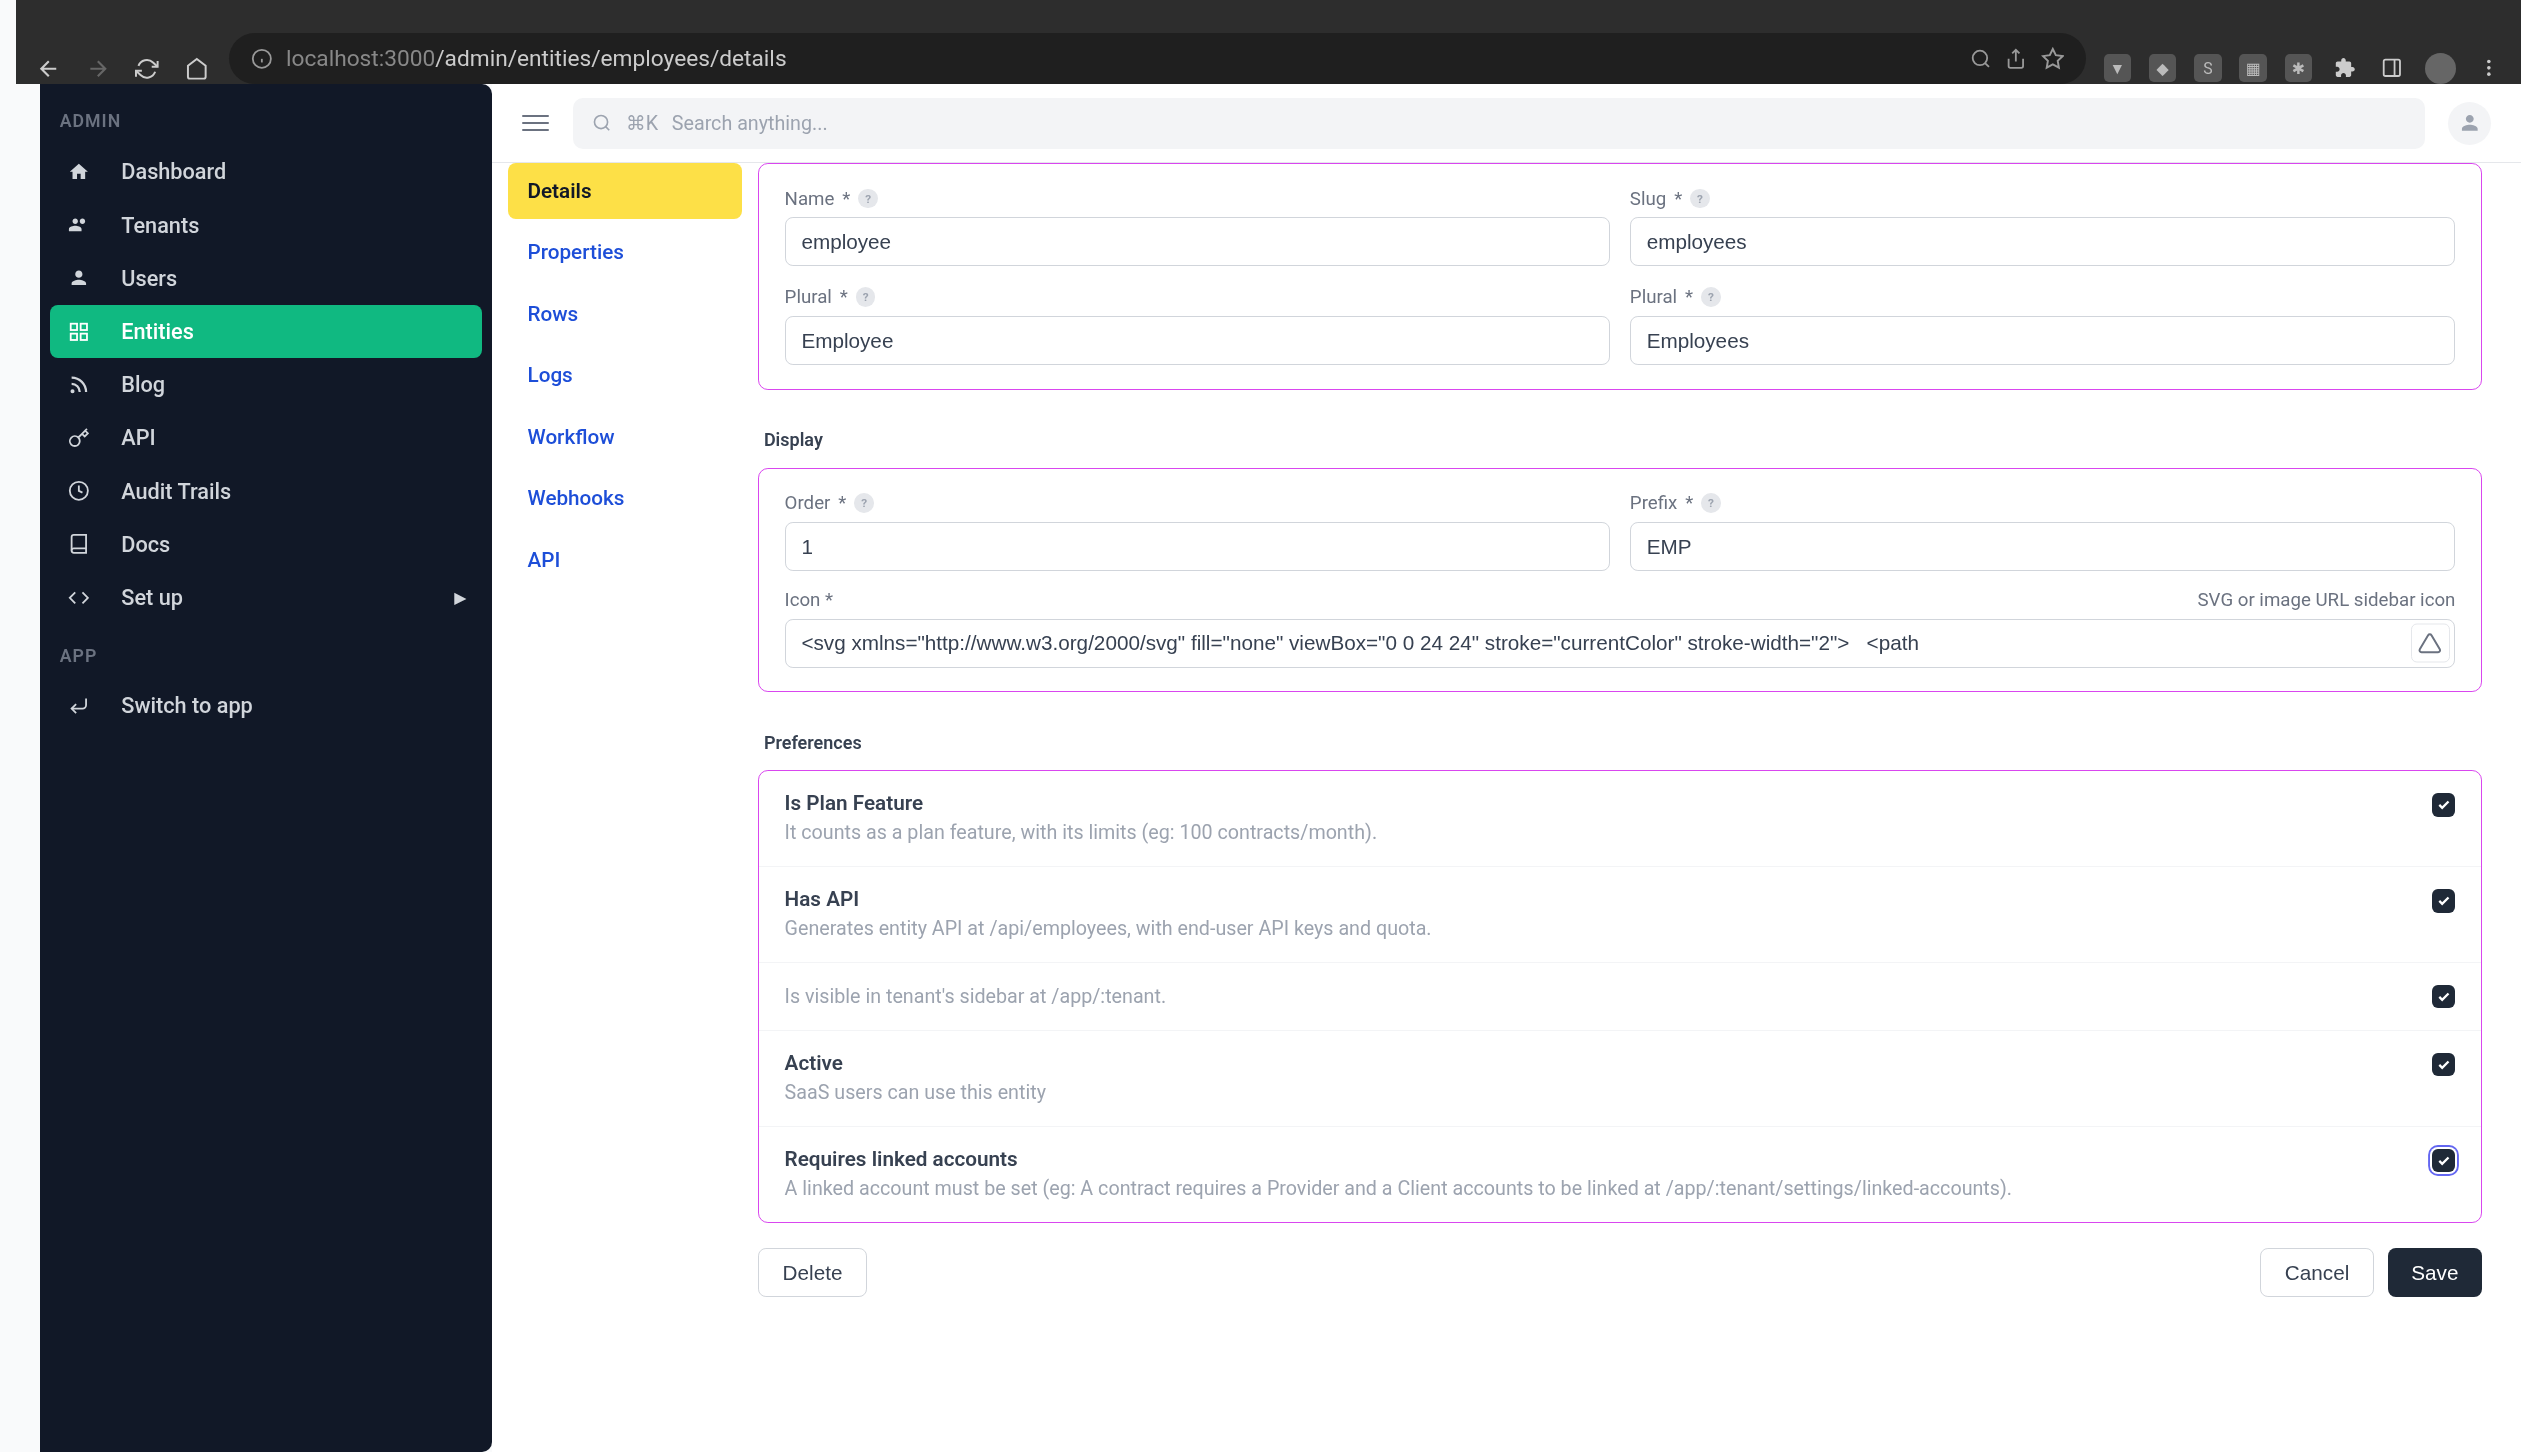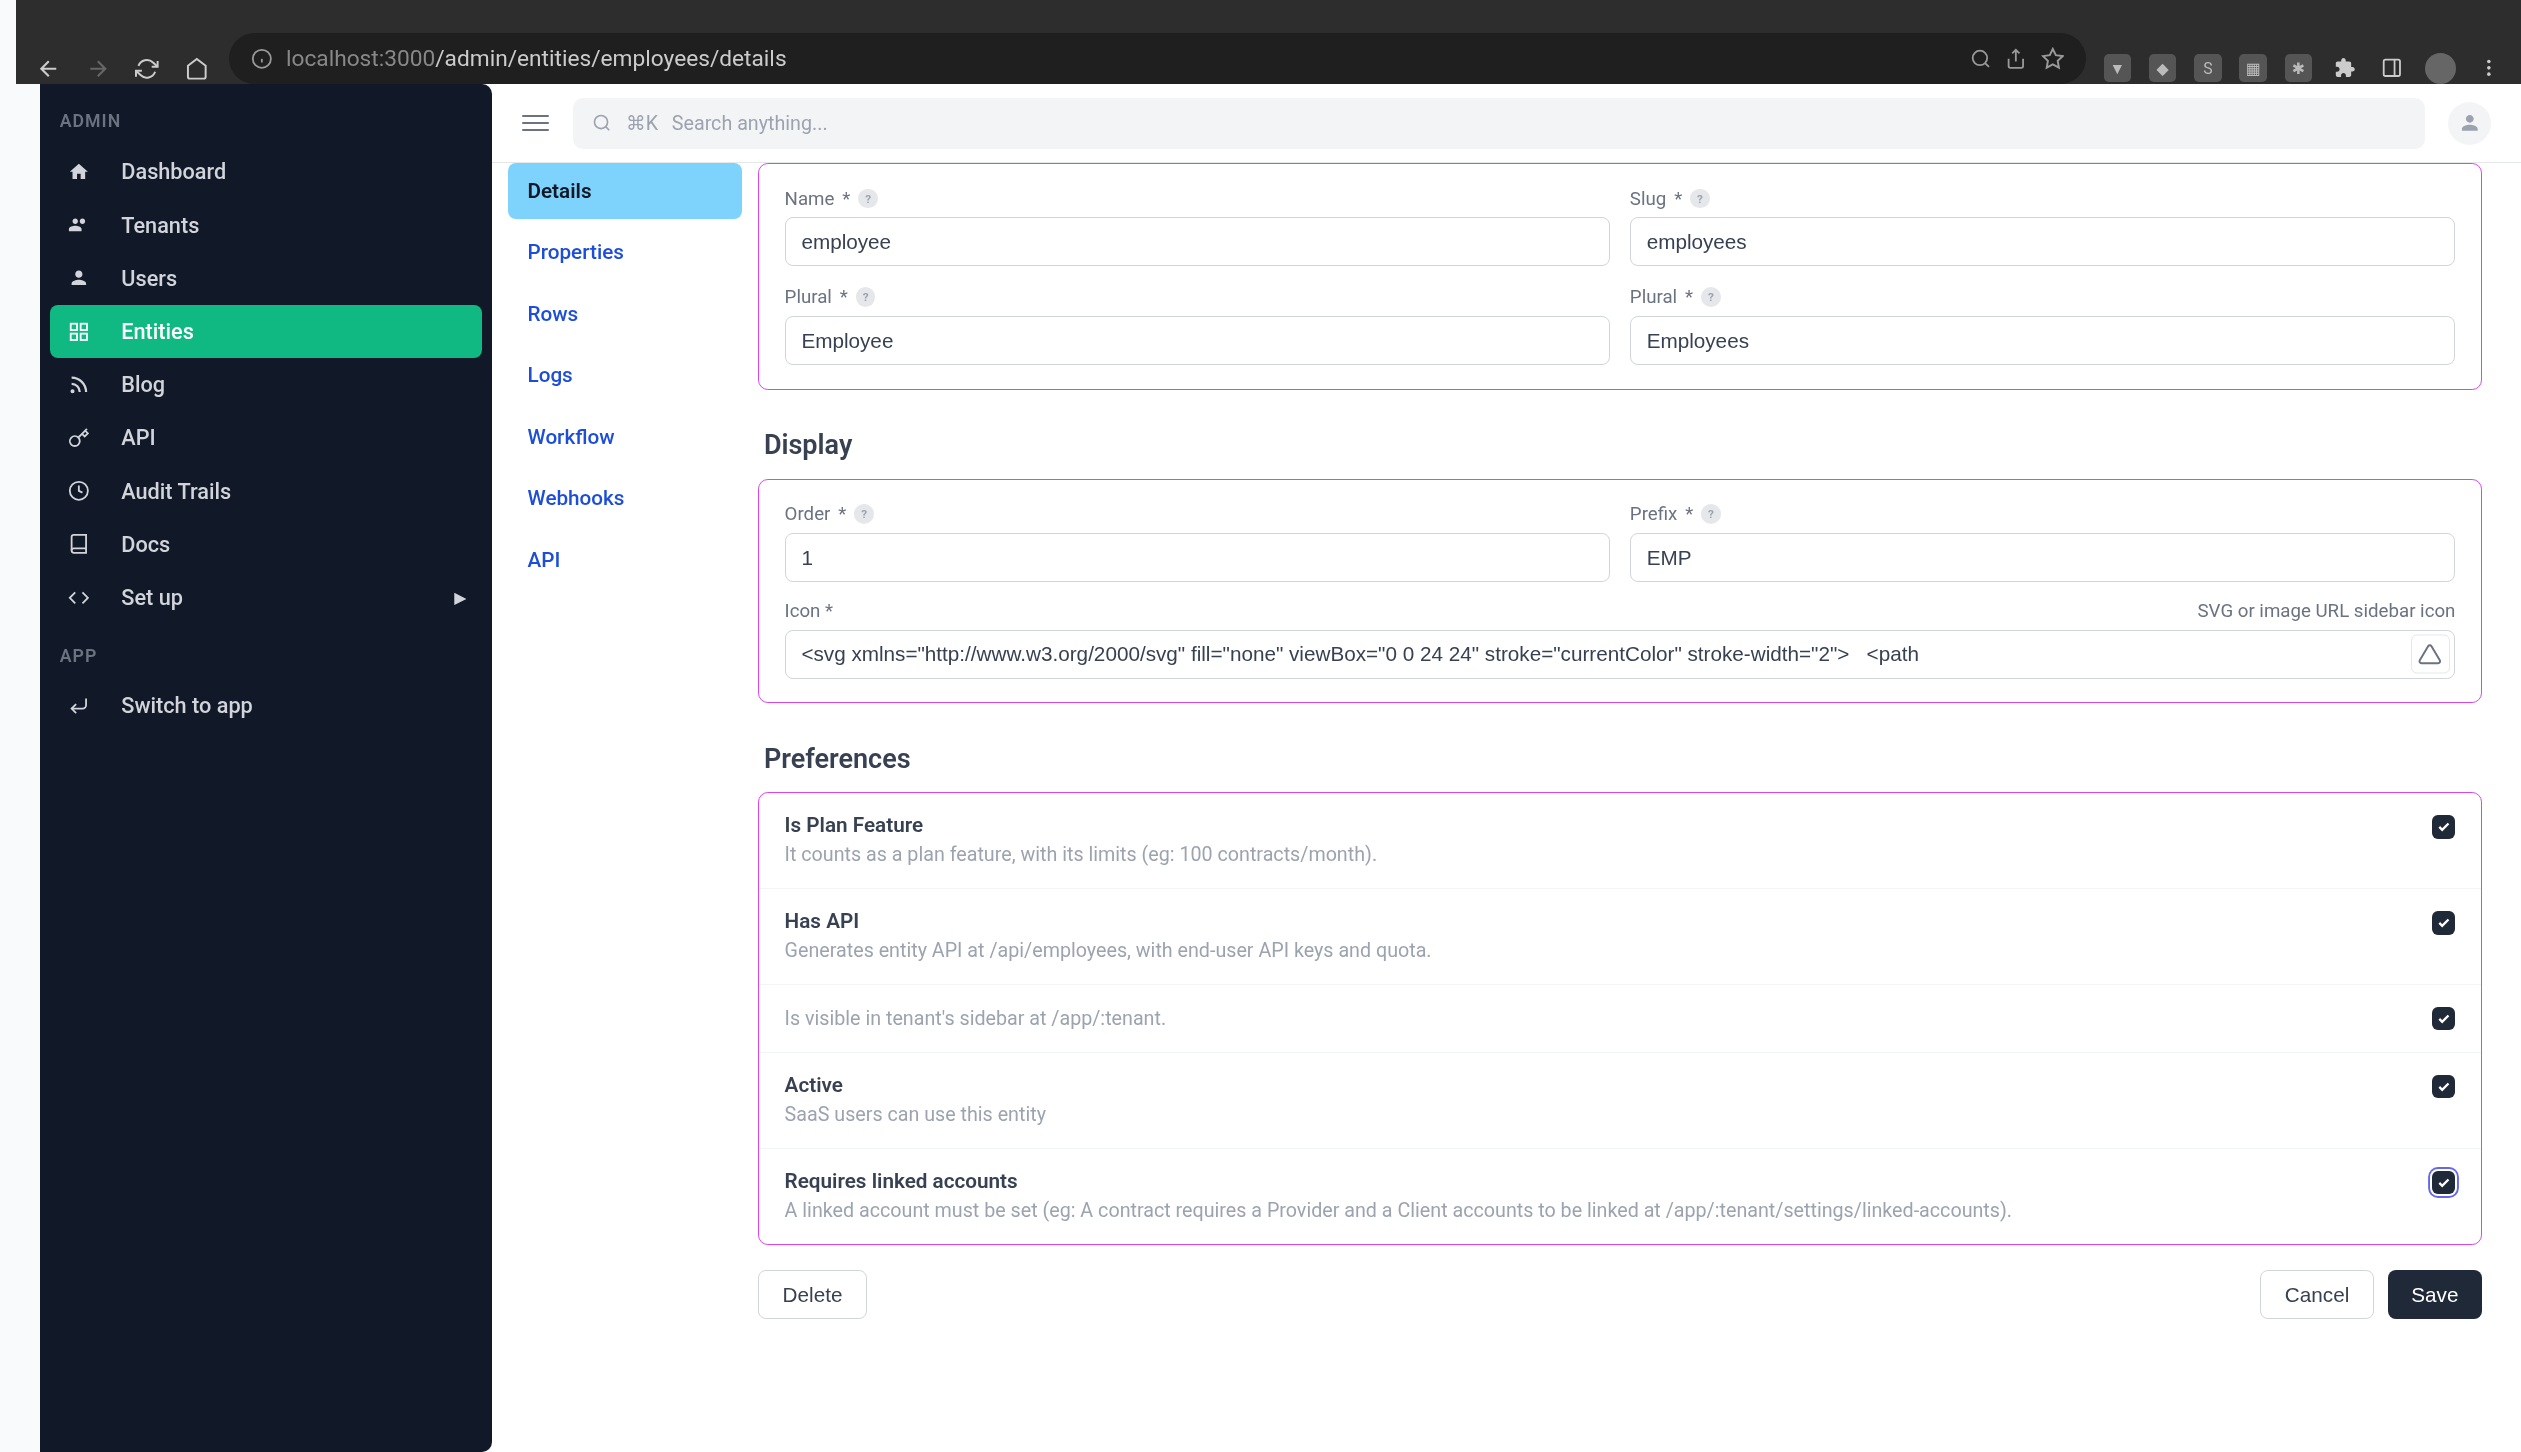--- a/index.html
+++ b/index.html
@@ -32,26 +32,26 @@
 .hamburger { width: 27.6px; height: 27.6px; display: flex; flex-direction: column; justify-content: center; gap: 4.9px; cursor: pointer; }
 .hamburger span { height: 2px; background: #6b7280; border-radius: 1px; }
 .search-box { flex: 1; background: #f3f4f6; border-radius: 9.9px; height: 51px; display: flex; align-items: center; padding: 0 19.7px; gap: 13.8px; color: #9ca3af; font-size: 19.7px; }
 .search-placeholder { color: #9ca3af; }
 .user-avatar-btn { width: 43px; height: 43px; border-radius: 50%; background: #f3f4f6; display: flex; align-items: center; justify-content: center; color: #9ca3af; cursor: pointer; }
 
 
 .content-row { flex: 1; display: flex; overflow: hidden; }
 .subnav { width: 266px; padding: 0 15.8px; border-right: none; }
 .subnav-item { padding: 15.8px 19.7px; border-radius: 7.9px; font-size: 20.7px; font-weight: 500; color: #1d4ed8; cursor: pointer; margin-bottom: 5.9px; }
-.subnav-item.active { background: #7dd3fc; color: #111827; font-weight: 600; }
+.subnav-item.active { background: #fde047; color: #111827; font-weight: 600; }
 
 .form-area { flex: 1; overflow-y: auto; padding: 0 39px 39px 0; }
 .panel { background: #fff; border: 1px solid #d946ef; border-radius: 9.9px; padding: 0; margin-bottom: 25.6px; }
 .panel-inner { padding: 23.6px 25.6px; }
-.section-title { font-size: 27px; font-weight: 600; color: #374151; padding: 13.8px 5.9px 17.7px 5.9px; }
+.section-title { font-size: 18px; font-weight: 600; color: #374151; padding: 13.8px 5.9px 17.7px 5.9px; }
 
 .grid2 { display: grid; grid-template-columns: 1fr 1fr; gap: 19.7px 19.7px; }
 .field label { display: flex; align-items: center; gap: 7.9px; font-size: 18.7px; color: #6b7280; margin-bottom: 7.9px; }
 .req { color: #6b7280; }
 .hint-icon { width: 19.7px; height: 19.7px; border-radius: 50%; background: #e5e7eb; color: #9ca3af; font-size: 11.8px; display: inline-flex; align-items: center; justify-content: center; font-weight: 700; }
 input.text { width: 100%; height: 49px; border: 1px solid #d1d5db; border-radius: 7.9px; padding: 0 15.8px; font-size: 20.7px; color: #374151; background: #fff; }
 .icon-row { display: flex; justify-content: space-between; align-items: center; font-size: 18.7px; color: #6b7280; margin-bottom: 7.9px; }
 .icon-input-wrap { position: relative; }
 .icon-suffix { position: absolute; right: 5.9px; top: 50%; transform: translateY(-50%); width: 39px; height: 39px; border: 1px solid #e5e7eb; border-radius: 5.9px; display: flex; align-items: center; justify-content: center; background: #fff; color: #6b7280; }
 

